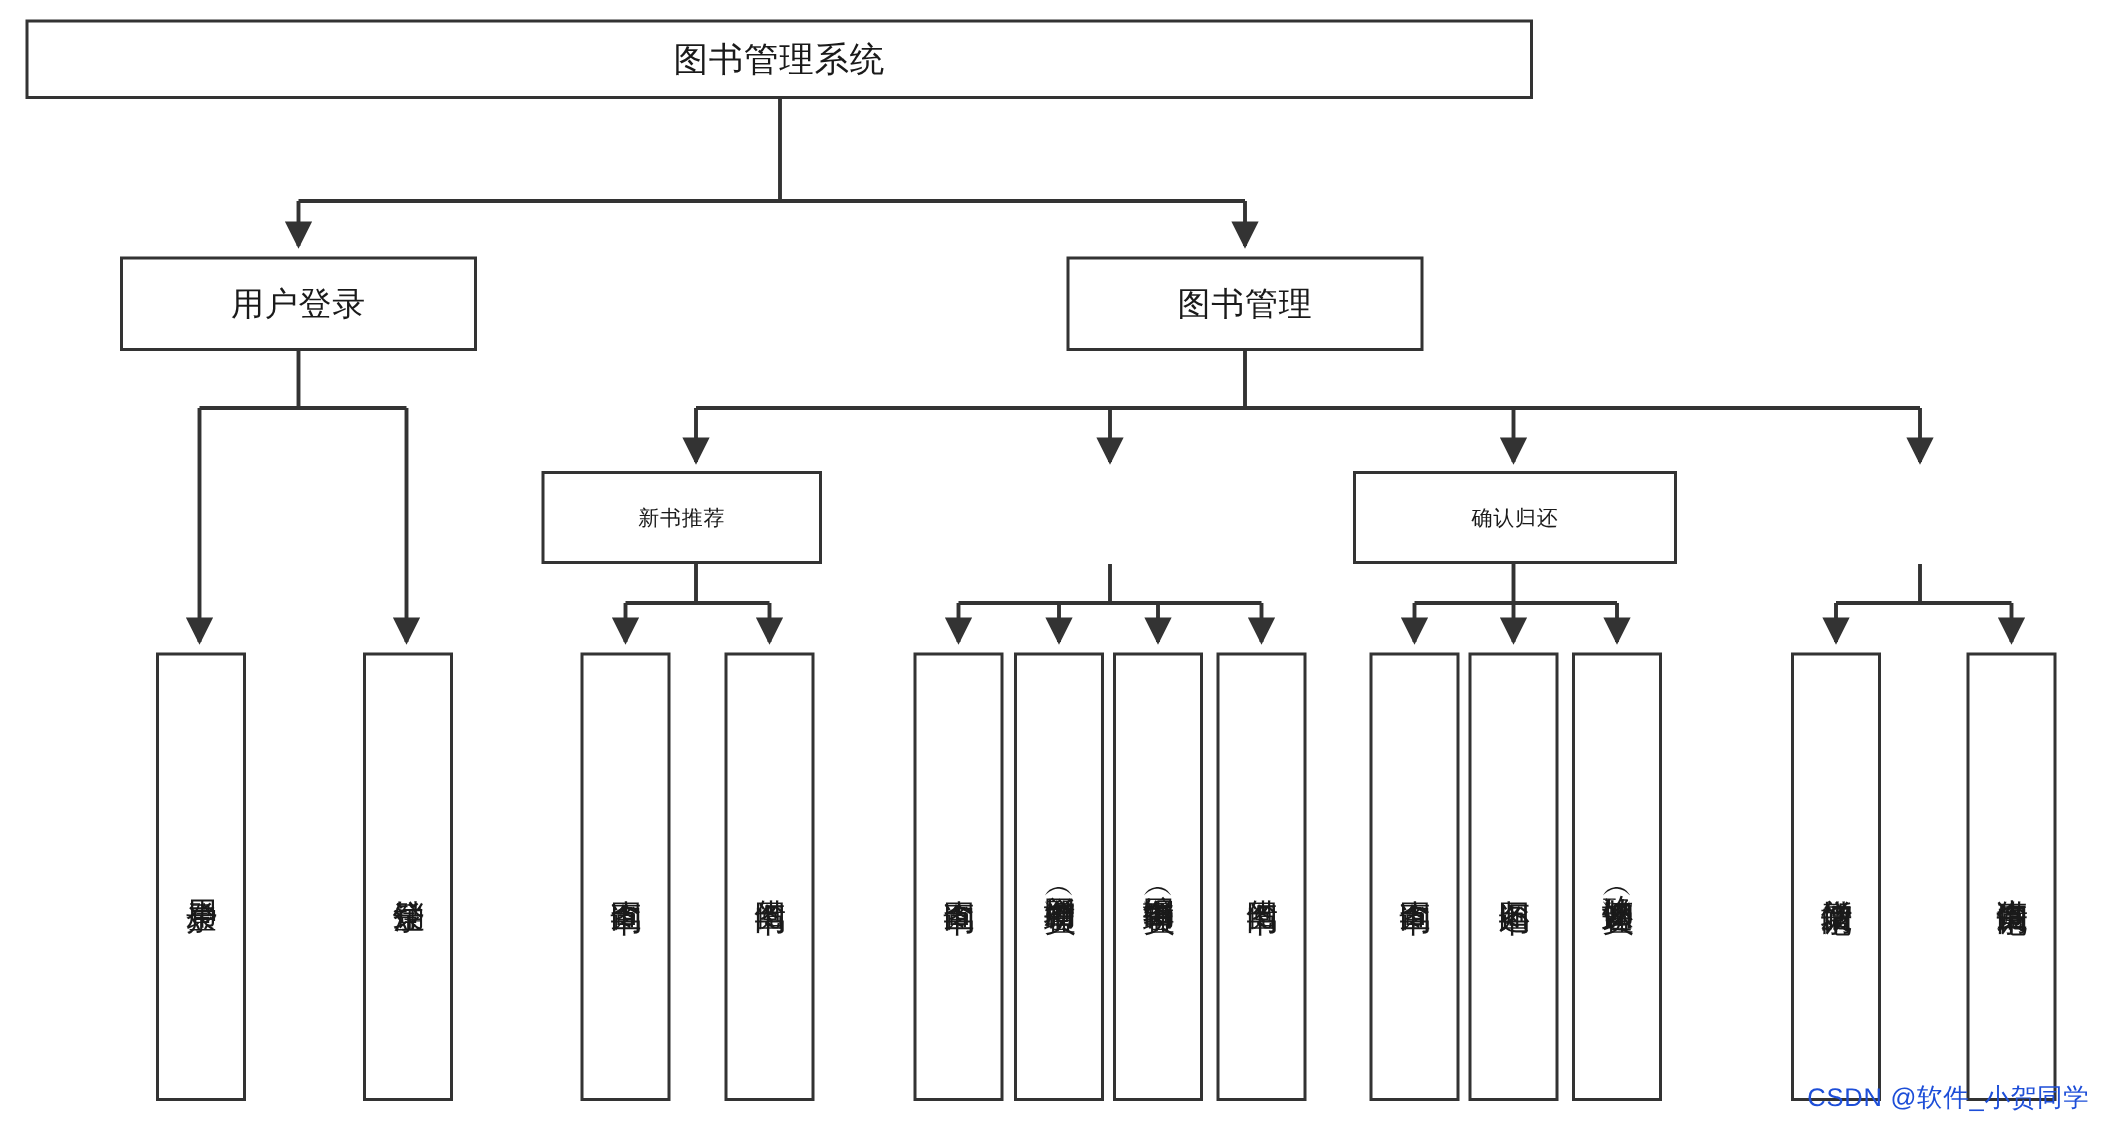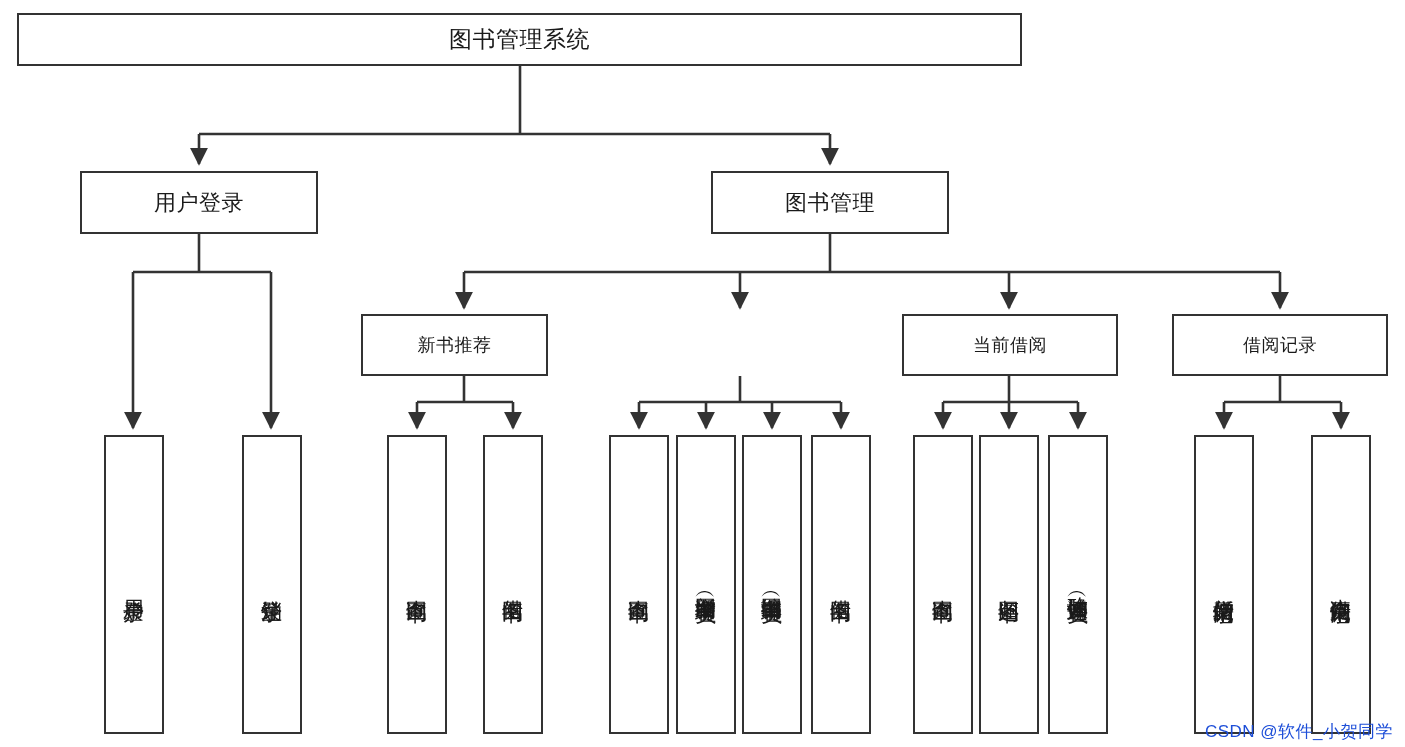--- a/index.html
+++ b/index.html
@@ -46,21 +46,21 @@
   .node-label.vertical {
     writing-mode: vertical-rl;
     text-orientation: upright;
     white-space: normal;
     letter-spacing: 1px;
     line-height: 1.0;
     text-align: center;
   }
   .level-0 .node-label { font-size: 23px; }
   .level-1 .node-label { font-size: 22px; }
-  .level-2 .node-label { font-size: 18px; }
+  .level-2 .node-label { font-size: 14px; }
   .leaf .node-label { font-size: 21px; }
   .watermark {
     position: absolute;
     right: 12px;
     bottom: 4px;
     font-size: 17px;
     color: #1d4ed8;
     white-space: nowrap;
     letter-spacing: 0.5px;
   }
@@ -131,26 +131,23 @@
   <div class="node-box level-1" style="left:711px; top:171px; width:238px; height:63px;">
     <span class="node-label">图书管理</span>
   </div>
 
   <div class="node-box level-2" style="left:361px; top:314px; width:187px; height:62px;">
     <span class="node-label">新书推荐</span>
   </div>
 
 
   <div class="node-box level-2" style="left:902px; top:314px; width:216px; height:62px;">
-    <span class="node-label">当前借阅</span>
-  </div>
-
-  <div class="node-box level-2" style="left:1172px; top:314px; width:216px; height:62px;">
-    <span class="node-label">借阅记录</span>
-  </div>
+    <span class="node-label">确认归还</span>
+  </div>
+
 
   <div class="node-box leaf" style="left:104px; top:435px; width:60px; height:299px;">
     <span class="node-label vertical">用户登录</span>
   </div>
 
   <div class="node-box leaf" style="left:242px; top:435px; width:60px; height:299px;">
     <span class="node-label vertical">注销登录</span>
   </div>
 
   <div class="node-box leaf" style="left:387px; top:435px; width:60px; height:299px;">

